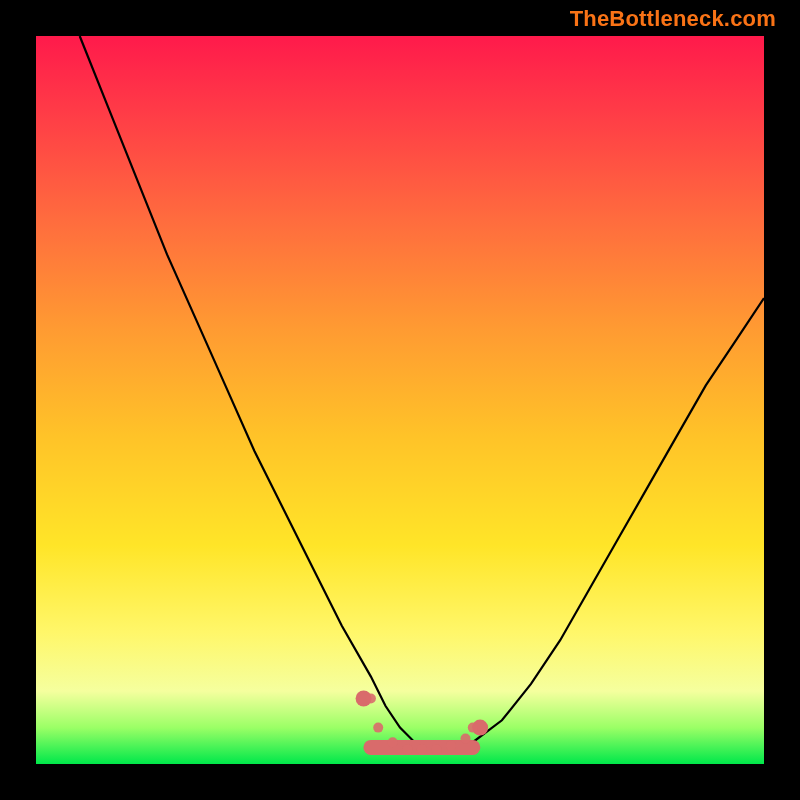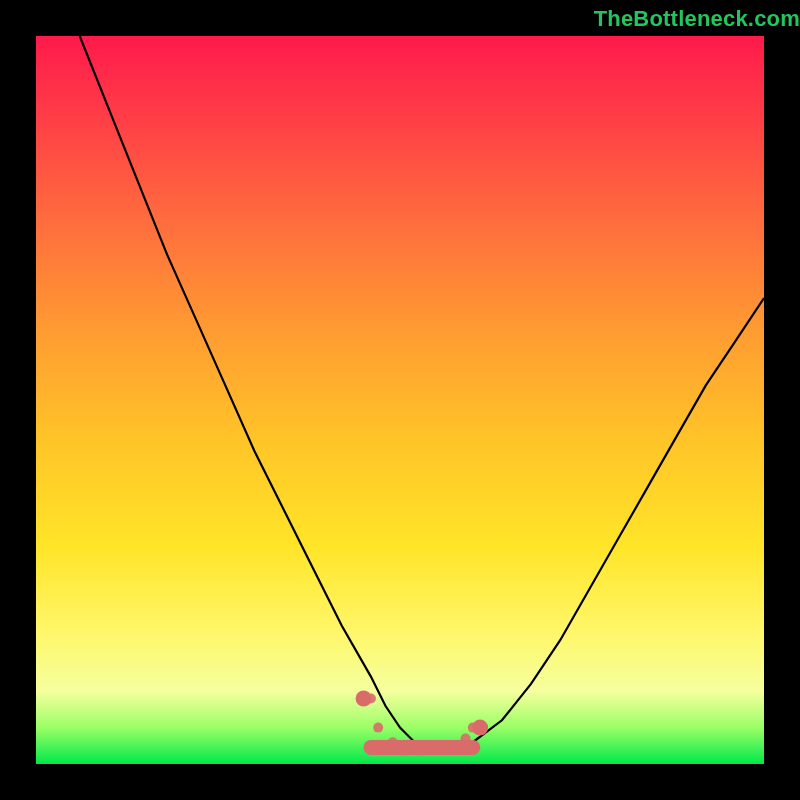--- a/index.html
+++ b/index.html
@@ -13,22 +13,22 @@
   }
   .frame {
     position: relative;
     width: 800px;
     height: 800px;
     background: #000;
   }
   .watermark {
     position: absolute;
     top: 6px;
-    right: 0;
-    color: #22c55e;
+    right: 24px;
+    color: #f97316;
     font-size: 22px;
     font-weight: 600;
     letter-spacing: 0.2px;
     user-select: none;
   }
   .plot-area {
     position: absolute;
     left: 36px;
     top: 36px;
     width: 728px;

